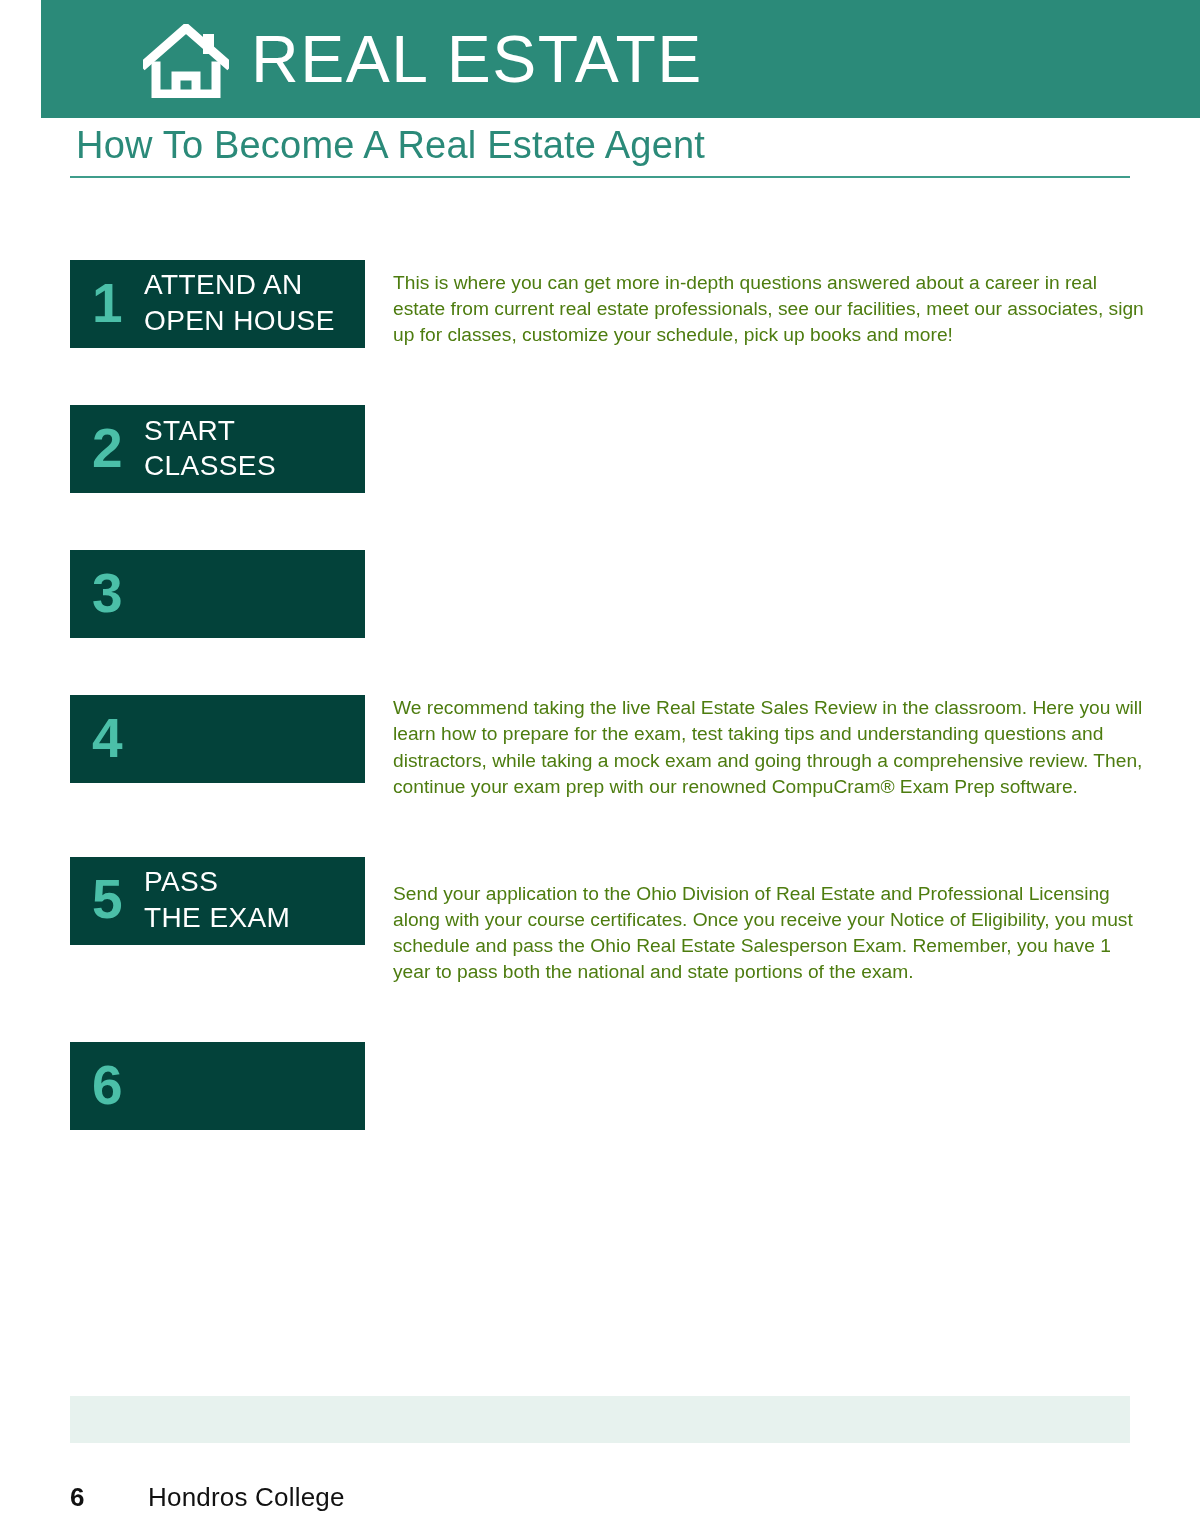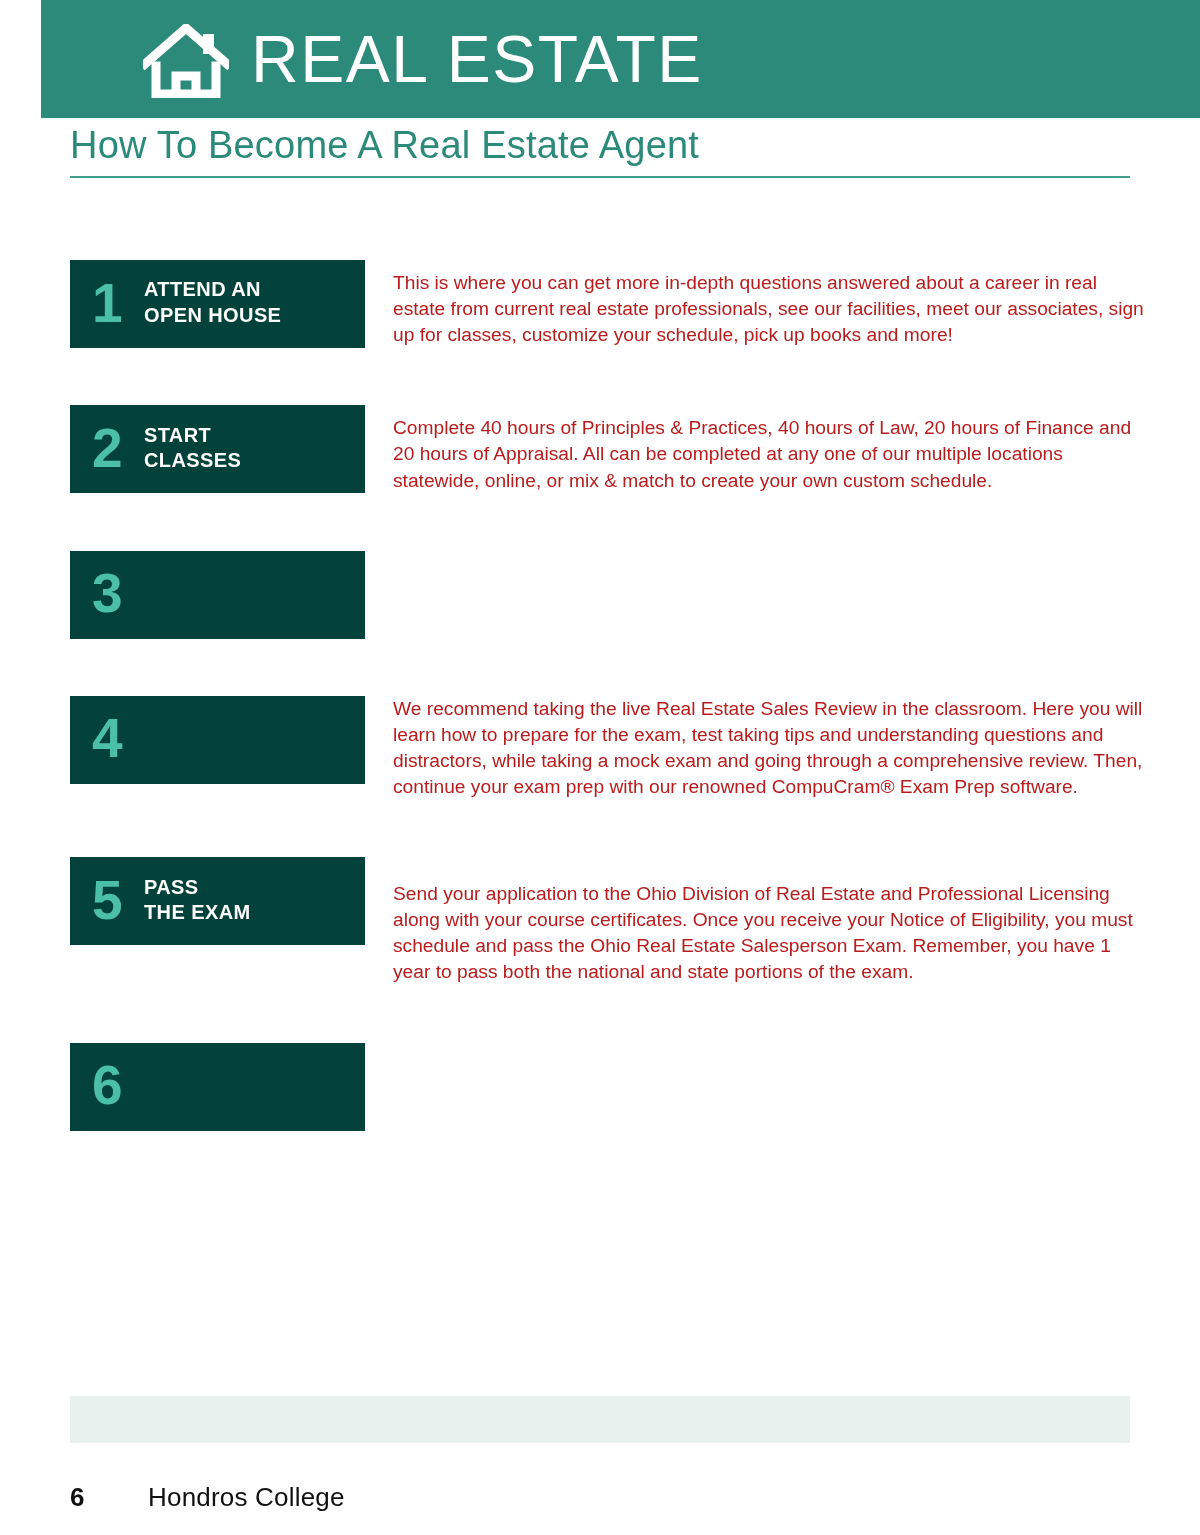--- a/index.html
+++ b/index.html
@@ -43,21 +43,21 @@
     font-weight: 300;
     letter-spacing: 1.5px;
     line-height: 1;
     white-space: nowrap;
     font-family: "Liberation Sans", sans-serif;
   }
 
   
   .subtitle {
     position: absolute;
-    left: 70px;
+    left: 76px;
     top: 124px;
     color: #2b8a79;
     font-size: 38px;
     font-weight: 400;
     letter-spacing: 0.2px;
     line-height: 1.15;
     white-space: nowrap;
   }
   .subtitle-rule {
     position: absolute;
@@ -96,31 +96,31 @@
     color: #4bbfa8;
     font-size: 55px;
     font-weight: 700;
     line-height: 1;
     width: 52px;
     flex: 0 0 auto;
     letter-spacing: -1px;
   }
   .step-title {
     color: #ffffff;
-    font-size: 20px;
-    font-weight: 700;
+    font-size: 28px;
+    font-weight: 400;
     line-height: 1.28;
     letter-spacing: 0.4px;
     white-space: pre-line;
   }
   .step-body {
     flex: 1 1 auto;
     margin-left: 28px;
     margin-right: 55px;
-    color: #b91c1c;
+    color: #4d7c0f;
     font-size: 19.2px;
     line-height: 1.36;
     padding-top: 8px;
   }
 
   
   .step-row.r1 .step-body { padding-top: 10px; }
   .step-row.r2 .step-body { padding-top: 10px; }
   .step-row.r3 .step-body { padding-top: 8px; }
   .step-row.r4 .step-body { padding-top: 0px; }
@@ -189,21 +189,20 @@
     </div>
     <div class="step-body">This is where you can get more in-depth questions answered about a career in real estate from current real estate professionals, see our facilities, meet our associates, sign up for classes, customize your schedule, pick up books and more!</div>
   </div>
 
   <div class="step-row r2">
     <div class="step-box">
       <span class="step-number">2</span>
       <span class="step-title">START
 CLASSES</span>
     </div>
-    <div class="step-body">Complete 40 hours of Principles &amp; Practices, 40 hours of Law, 20 hours of Finance and 20 hours of Appraisal. All can be completed at any one of our multiple locations statewide, online, or mix &amp; match to create your own custom schedule.</div>
   </div>
 
   <div class="step-row r3">
     <div class="step-box">
       <span class="step-number">3</span>
     </div>
   </div>
 
   <div class="step-row r4">
     <div class="step-box">

